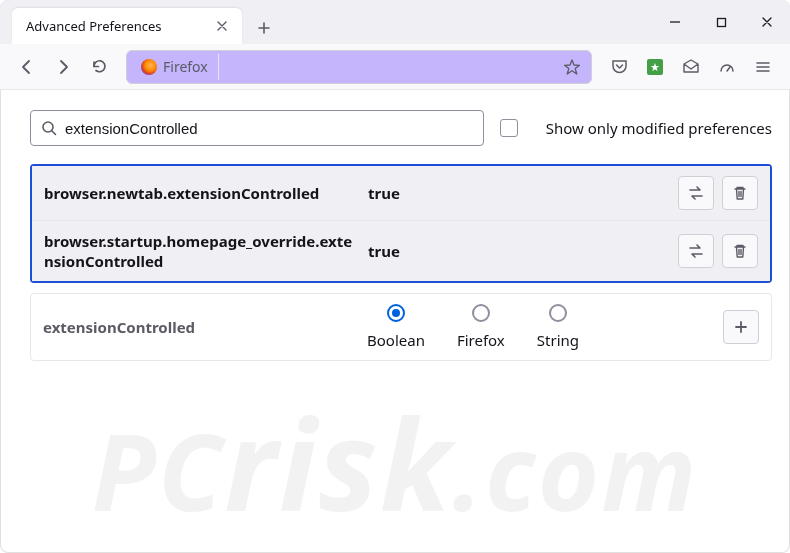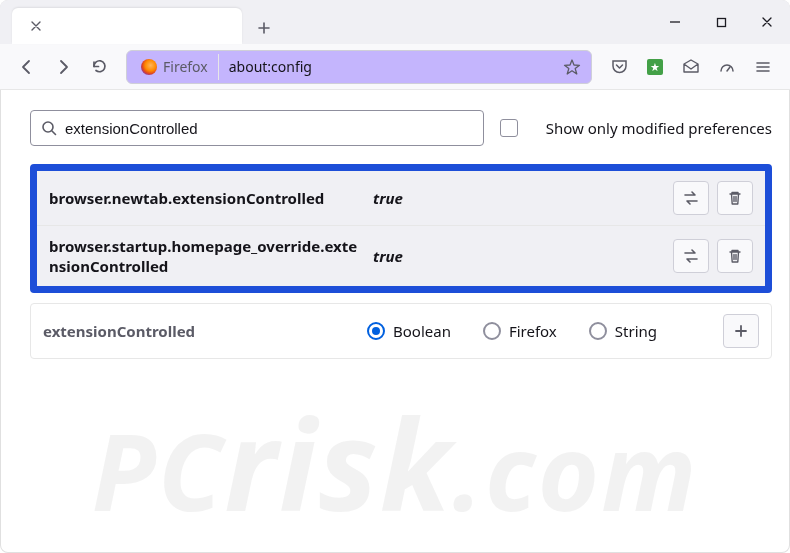--- a/index.html
+++ b/index.html
@@ -28,53 +28,54 @@
 
 
 .content { padding: 20px 18px 0 30px; }
 .search-row { display: flex; align-items: center; gap: 16px; margin-bottom: 18px; }
 .searchbox { flex: 1; display: flex; align-items: center; height: 36px; border: 1px solid #8f8f9d; border-radius: 4px; padding: 0 10px; background:#fff; max-width: 496px;}
 .searchbox input { flex: 1; border: none; outline: none; font-size: 15px; color: #15141a; background: transparent; }
 .showmod { display: flex; align-items: center; gap: 28px; font-size: 15px; color: #15141a; }
 .checkbox { width: 18px; height: 18px; border: 1px solid #8f8f9d; border-radius: 3px; background: #fff; }
 
 
-.pref-list { border: 7px solid #1d4ed8; border-radius: 4px; }
+.pref-list { border: 2px solid #1d4ed8; border-radius: 4px; }
 .pref-row { display: flex; align-items: center; padding: 10px 12px; min-height: 46px; gap: 8px; }
 .pref-row + .pref-row { border-top: 1px solid #e7e7e7; }
 .pref-row.modified { background: #f0f0f4; }
 .pref-name { width: 316px; font-size: 15px; color: #15141a; word-break: break-word; }
 .pref-row.modified .pref-name { font-weight: 700; }
-.pref-value { flex: 1; font-size: 15px; color: #15141a; font-style: italic; }
+.pref-value { flex: 1; font-size: 15px; color: #15141a; }
 .pref-row.modified .pref-value { font-weight: 700; }
 .icon-btn { width: 36px; height: 34px; display: flex; align-items: center; justify-content: center; border: 1px solid #cfcfd8; border-radius: 4px; background: #f9f9fb; color: #5b5b66; cursor: pointer; }
 
 
 .newpref { display: flex; align-items: center; border: 1px solid #e7e7e7; border-radius: 4px; padding: 10px 12px; margin-top: 10px; gap: 8px; }
 .newpref .pref-name { font-weight: 700; color: #5b5b66; }
 .type-options { flex: 1; display: flex; gap: 32px; }
-.radio-opt { display: flex; align-items: center; gap: 8px; font-size: 15px; color: #15141a; }
+.radio-opt { display: flex; align-items: center; gap: 8px; font-size: 15px; color: #15141a; flex-direction: column; }
 .radio { width: 18px; height: 18px; border-radius: 50%; border: 2px solid #8f8f9d; background:#fff; position: relative; }
 .radio.checked { border-color: #0060df; }
 .radio.checked::after { content:''; position:absolute; inset:3px; border-radius:50%; background:#0060df; }
 
 
 .watermark { position: absolute; bottom: 28px; left: 0; right: 0; text-align: center; font-size: 105px; font-weight: 700; font-style: italic; color: rgba(170,170,170,0.15); letter-spacing: 2px; line-height: 1; user-select:none; pointer-events:none; }
 .watermark .big { font-size: 125px; }
 
 svg { display: block; }
 </style>
 </head>
 <body>
 
 <div class="window">
 
   <div class="titlebar">
     <div class="tab-strip">
       <div class="tab">
+        <span class="tab-title">Advanced Preferences</span>
         <span class="tab-close">
           <svg width="12" height="12" viewBox="0 0 12 12">
               <path d="M2 2 L10 10 M10 2 L2 10" stroke="currentColor" stroke-width="1.4" stroke-linecap="round"></path>
             </svg>
         </span>
       </div>
       <div class="newtab-btn">
         <svg width="14" height="14" viewBox="0 0 14 14">
             <path d="M7 2 V12 M2 7 H12" stroke="currentColor" stroke-width="1.6" stroke-linecap="round"></path>
           </svg>
@@ -114,21 +115,20 @@
       <svg width="17" height="17" viewBox="0 0 17 17">
           <path d="M3 8.5 A5.5 5.5 0 1 1 5 12.5" fill="none" stroke="currentColor" stroke-width="1.7" stroke-linecap="round"></path>
           <path d="M3 4 L3 8.5 L7.5 8.5" fill="none" stroke="currentColor" stroke-width="1.7" stroke-linecap="round" stroke-linejoin="round"></path>
         </svg>
     </div>
     <div class="urlbar">
       <div class="urlbar-identity">
         <span class="fx-icon"></span>
         <span style="font-size:14px;color:#5b5b66;">Firefox</span>
       </div>
-      <span class="urlbar-text">about:config</span>
       <div style="flex:1"></div>
       <div class="tool-btn" style="width:30px;">
         <svg width="18" height="18" viewBox="0 0 18 18">
             <path d="M9 2 L11 7 L16.5 7.3 L12.2 10.6 L13.8 16 L9 12.8 L4.2 16 L5.8 10.6 L1.5 7.3 L7 7 Z" fill="none" stroke="currentColor" stroke-width="1.3" stroke-linejoin="round"></path>
           </svg>
       </div>
     </div>
     <div class="tool-btn">
       <svg width="17" height="17" viewBox="0 0 17 17">
           <path d="M2 3 H15 V8 A6.5 6.5 0 0 1 2 8 Z" fill="none" stroke="currentColor" stroke-width="1.5"></path>

